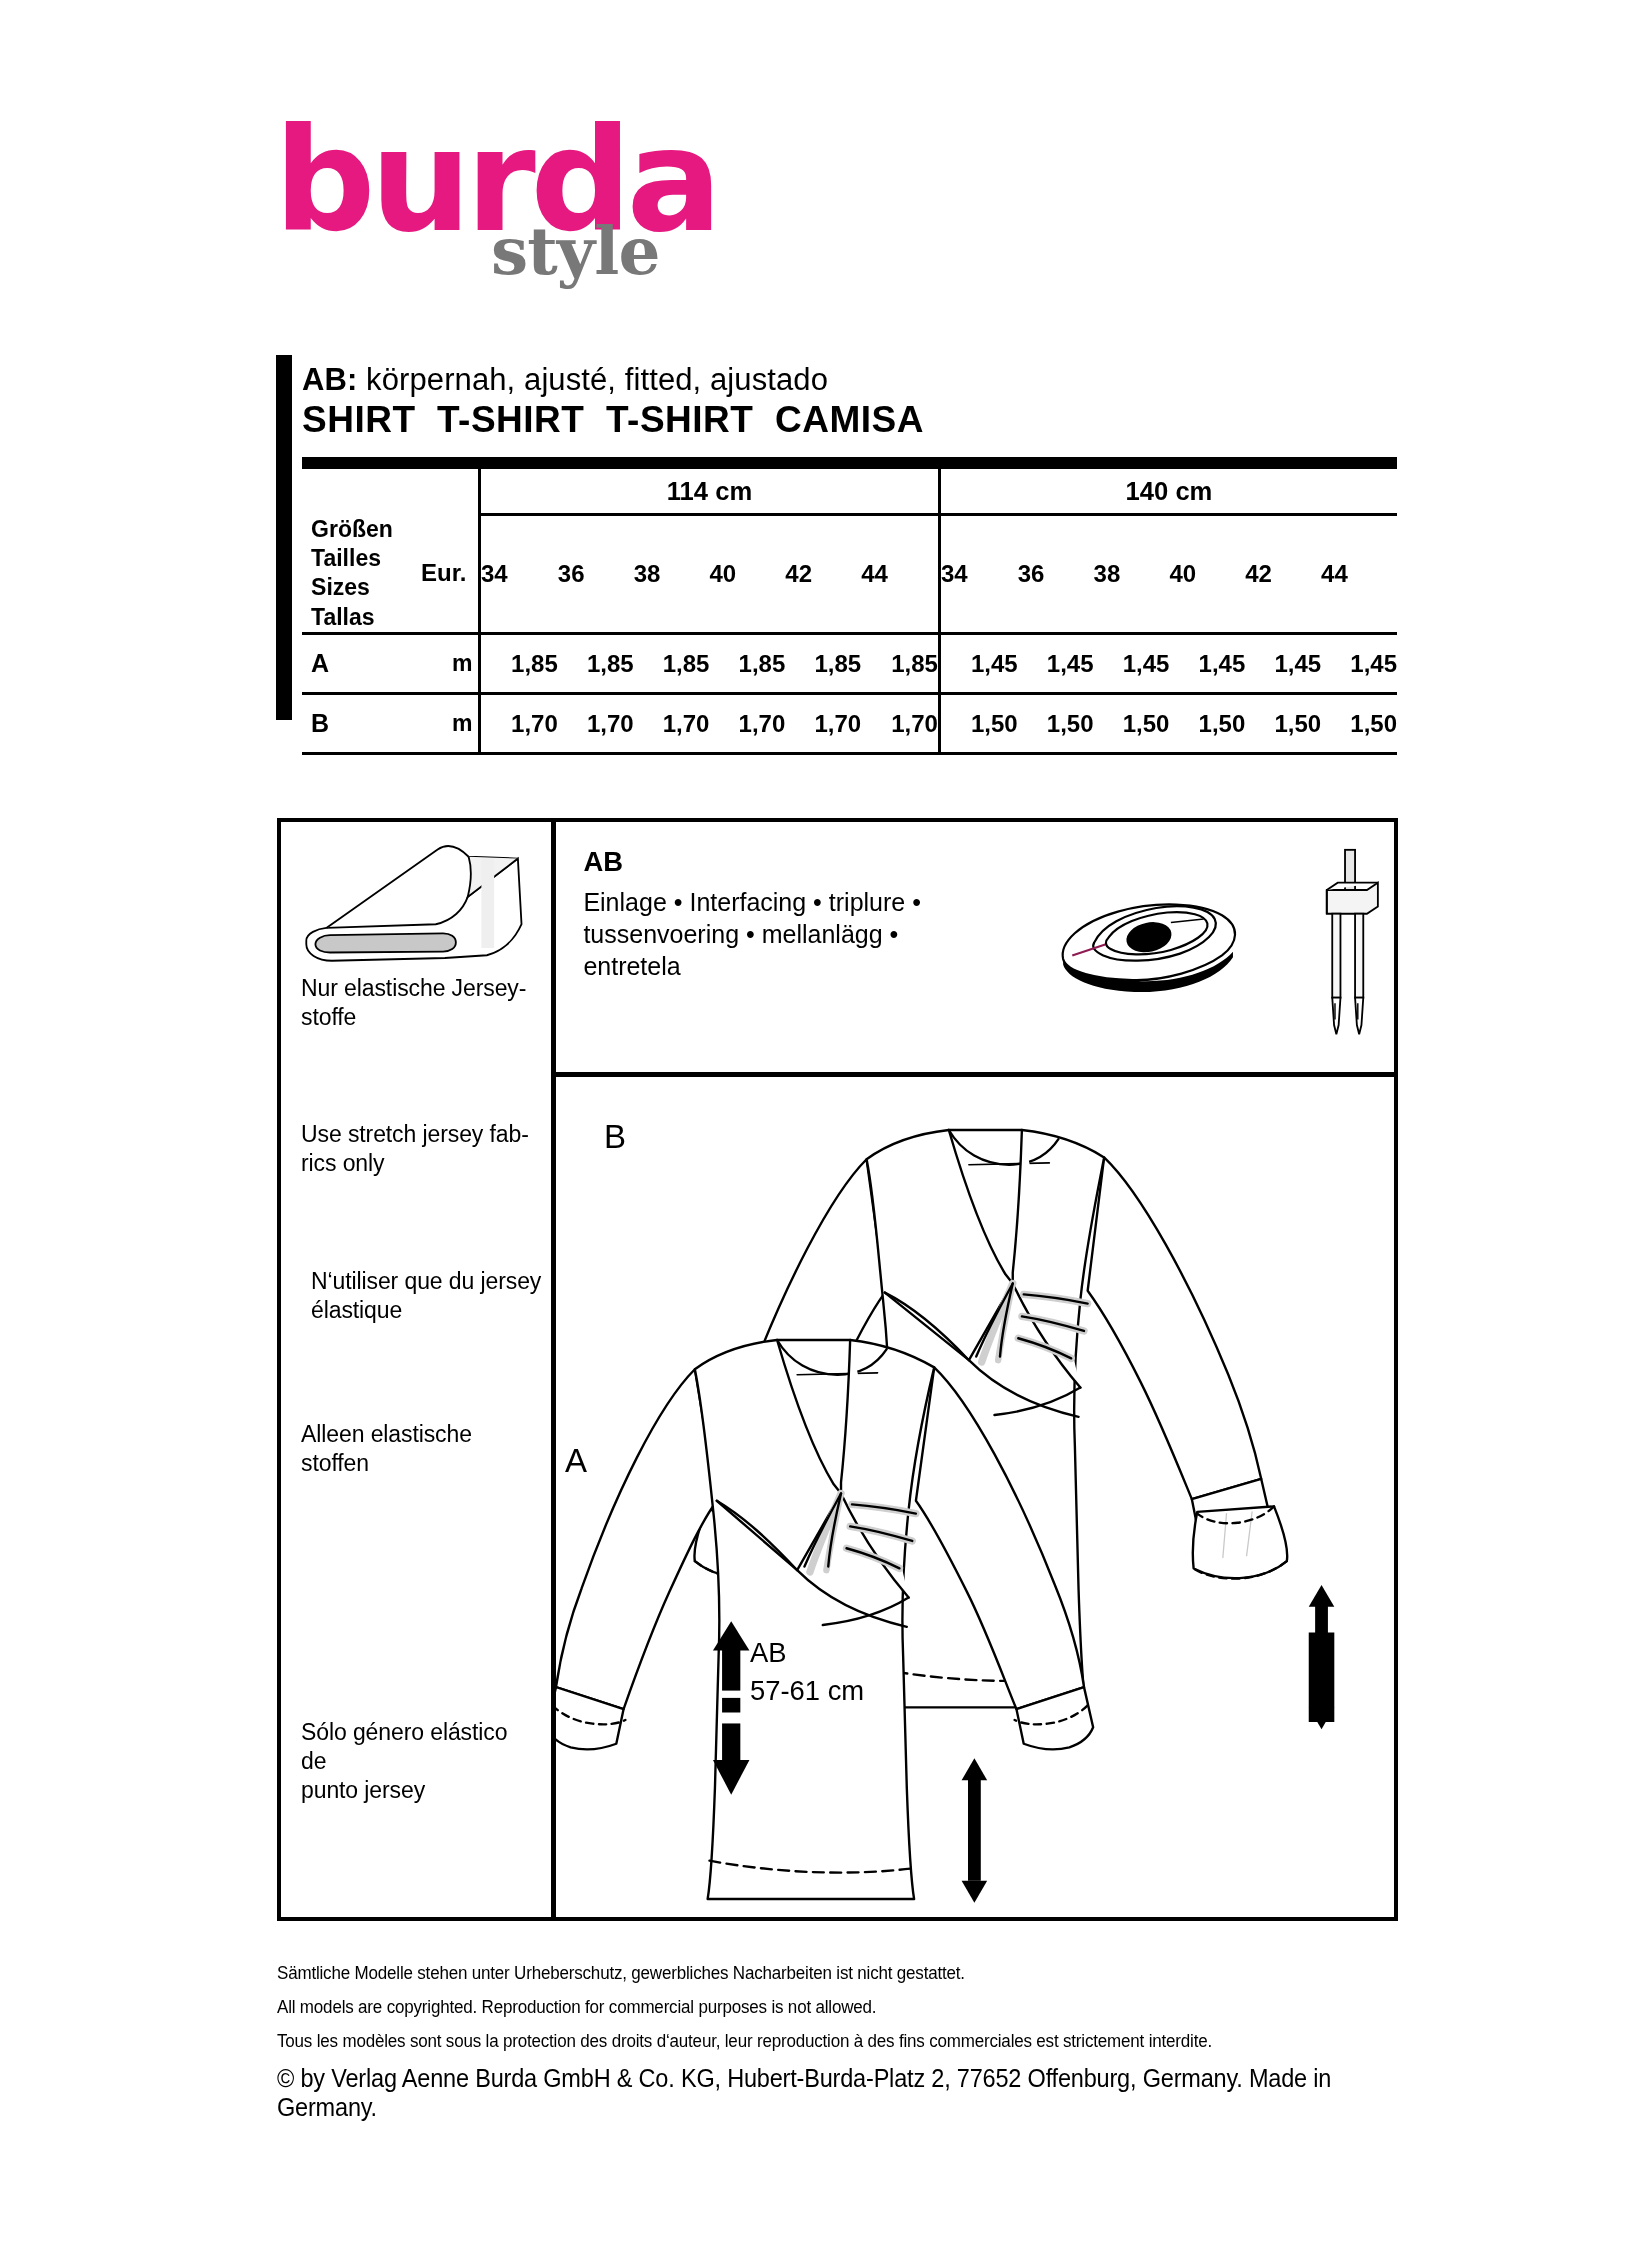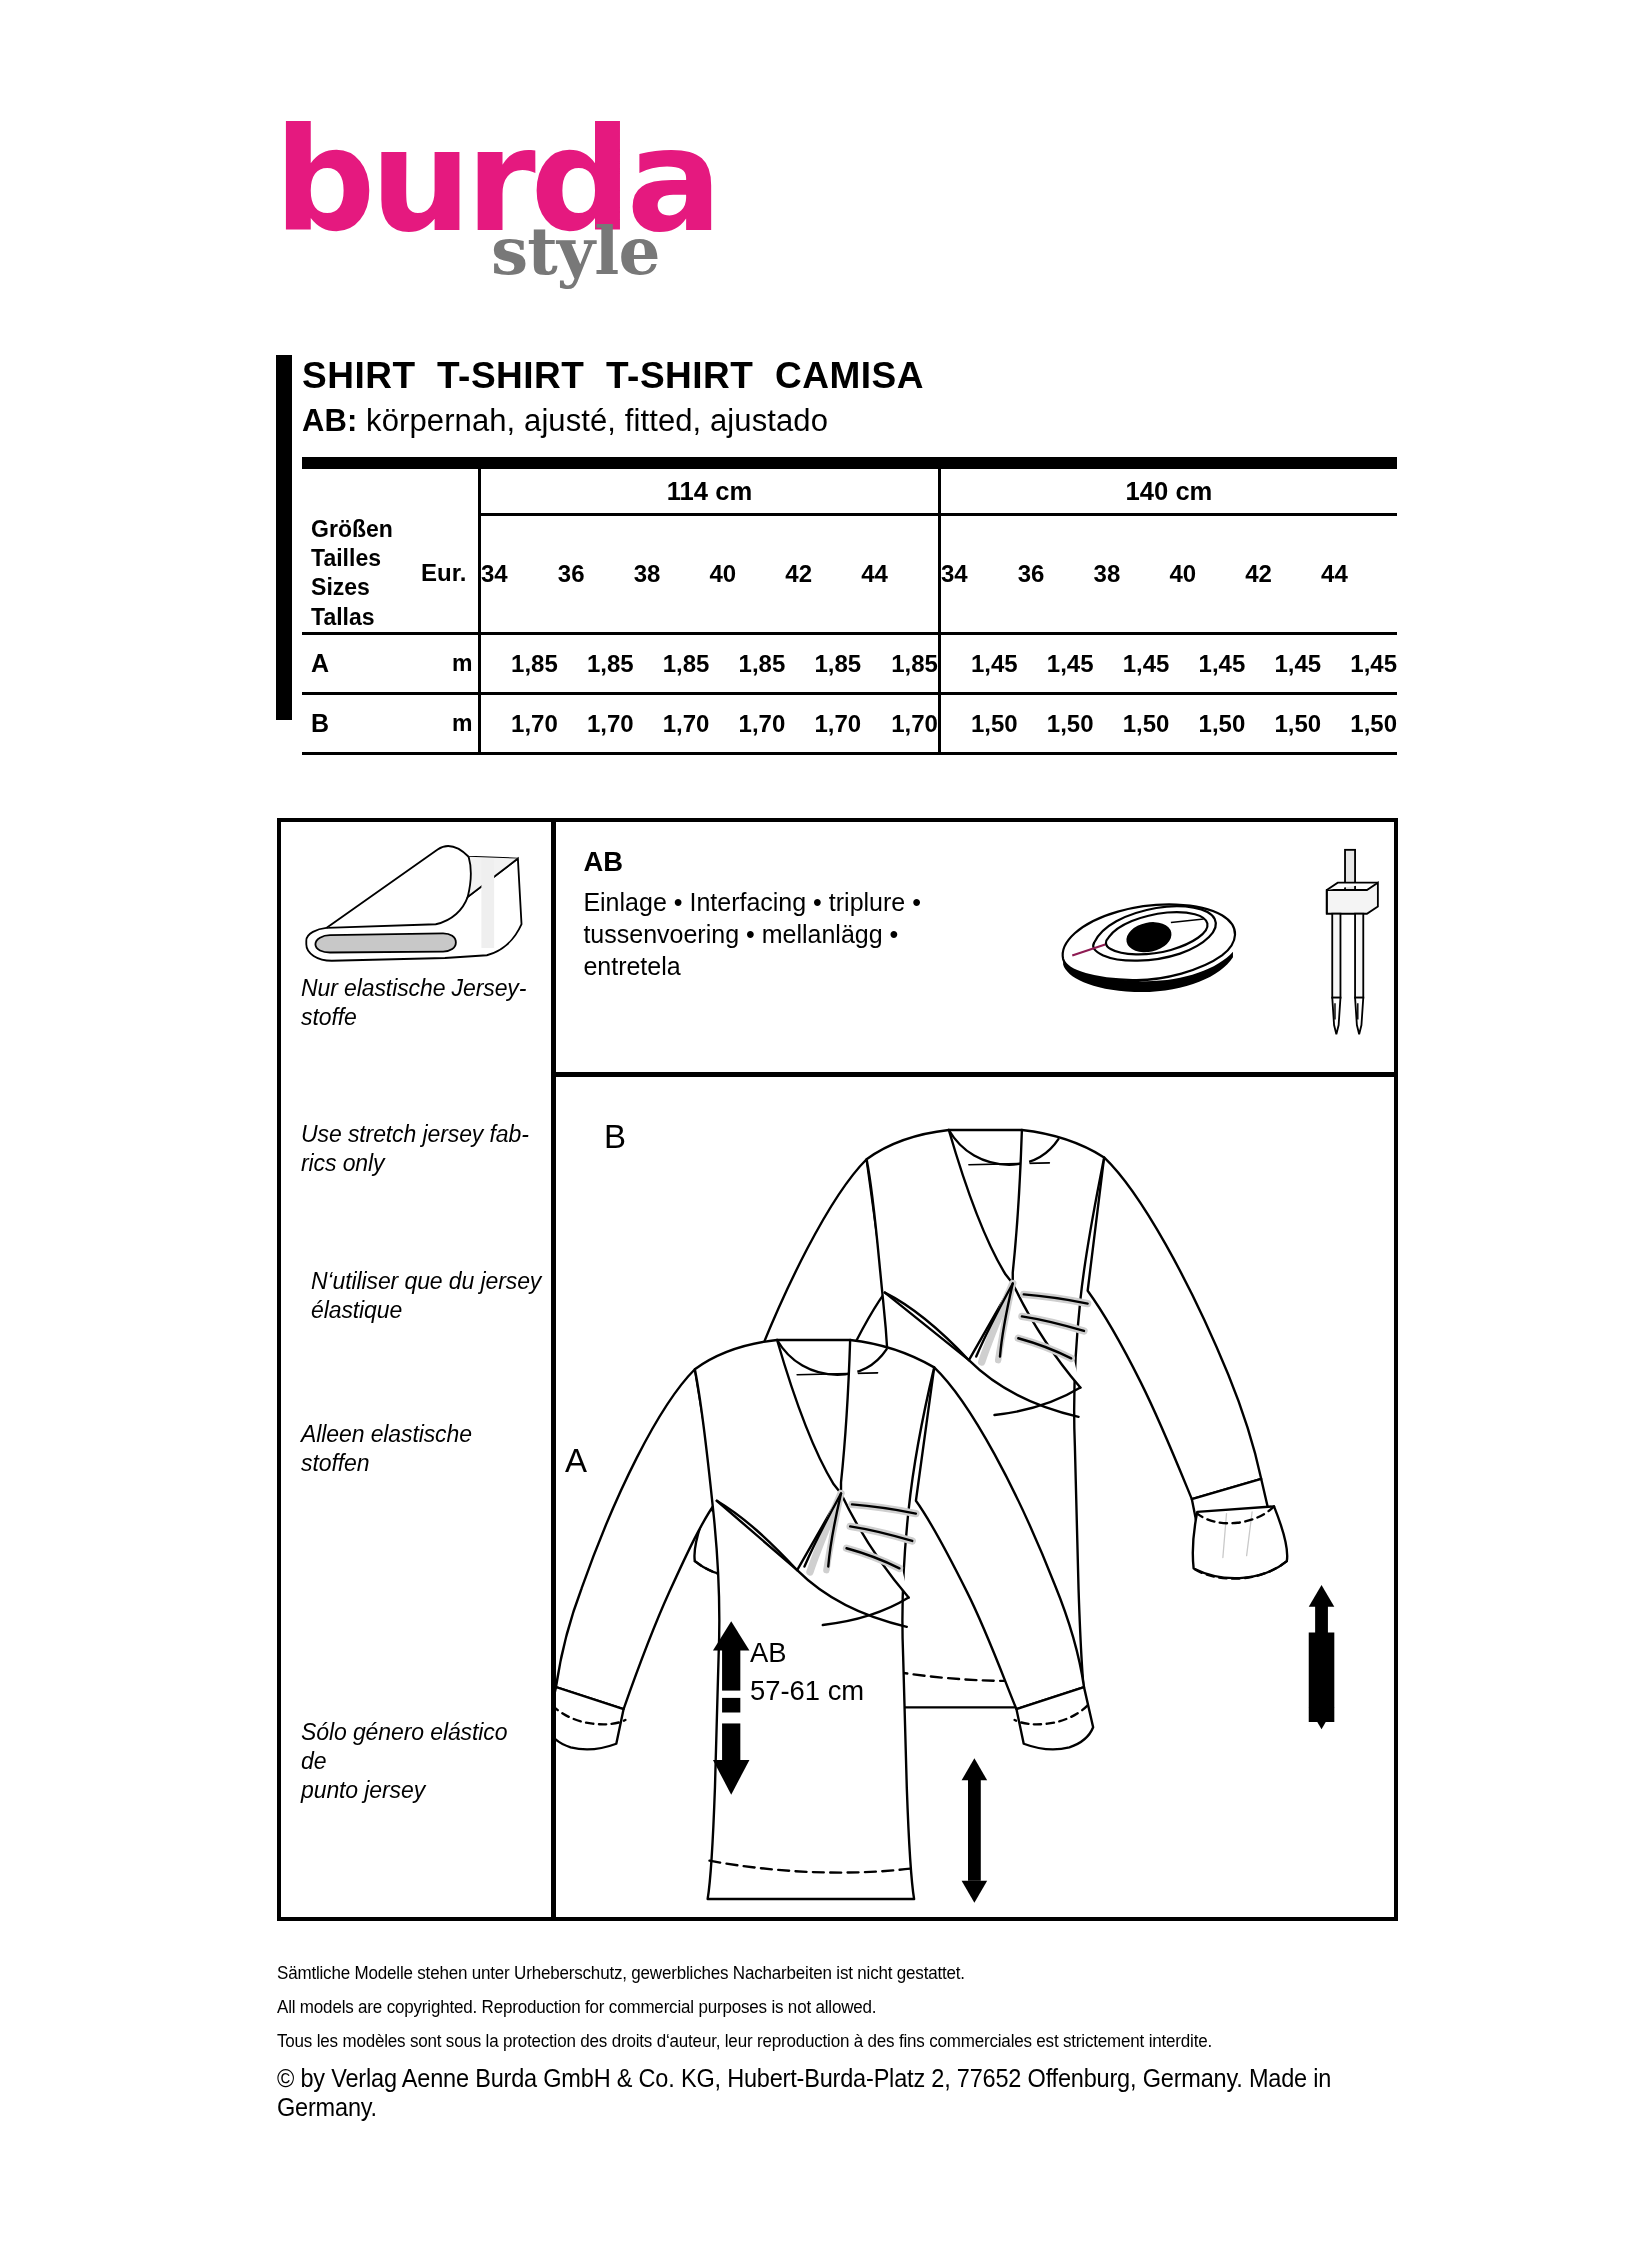--- a/index.html
+++ b/index.html
@@ -69,21 +69,21 @@
   .vline-r { border-right: 3.7px solid #000; }
   .nb { border-bottom: none !important; }
   .unit { font-size: 23px; text-align: right !important; padding-right: 5.5px !important; }
 
   
   #panel { position: absolute; left: 277px; top: 818px; width: 1121px; height: 1103px; border: 4.6px solid #000; box-sizing: border-box; }
   #panel-divider-v { position: absolute; left: 270px; top: 0; width: 4.6px; height: 100%; background: #000; }
   #panel-divider-h { position: absolute; left: 270px; top: 250px; right: 0; height: 4.6px; background: #000; }
 
   
-  #fabric-sidebar { position: absolute; left: 0; top: 0; width: 270px; height: 100%; font-style: italic; }
+  #fabric-sidebar { position: absolute; left: 0; top: 0; width: 270px; height: 100%; }
   #bolt-icon { position: absolute; left: 18.3px; top: 11px; }
   .lang-note {
     position: absolute; left: 20px; width: 236px;
     font-size: 23px; line-height: 1.26; font-weight: 400; letter-spacing: -0.1px;
   }
 
   
   #notions { position: absolute; left: 275px; top: 0; right: 0; height: 250px; }
   #notions-title { position: absolute; left: 27.4px; top: 24px; font-size: 27.4px; font-weight: 700; }
   #notions-text { position: absolute; left: 27.4px; top: 64px; width: 429px; font-size: 25px; line-height: 1.28; }
@@ -108,22 +108,22 @@
 <div class="page">
 
   <div id="logo-block">
     <div id="logo-burda">burda</div>
     <div id="logo-style">style</div>
   </div>
 
 
   <div id="left-rule"></div>
   <div id="title-area">
+    <div id="sub-title"><b>AB:</b><span> körpernah, ajusté, fitted, ajustado</span></div>
     <div id="main-title">SHIRT  T-SHIRT  T-SHIRT  CAMISA</div>
-    <div id="sub-title"><b>AB:</b><span> körpernah, ajusté, fitted, ajustado</span></div>
   </div>
 
   <table id="fabric-table">
     <tbody>
         <tr>
       <td class="t-topbar" colspan="14"></td>
     </tr>
     <tr class="row-width">
       <td class="nb" style="width:119px;border-bottom:none;"></td>
       <td class="nb vline-r" style="width:57px;border-bottom:none;"></td>

